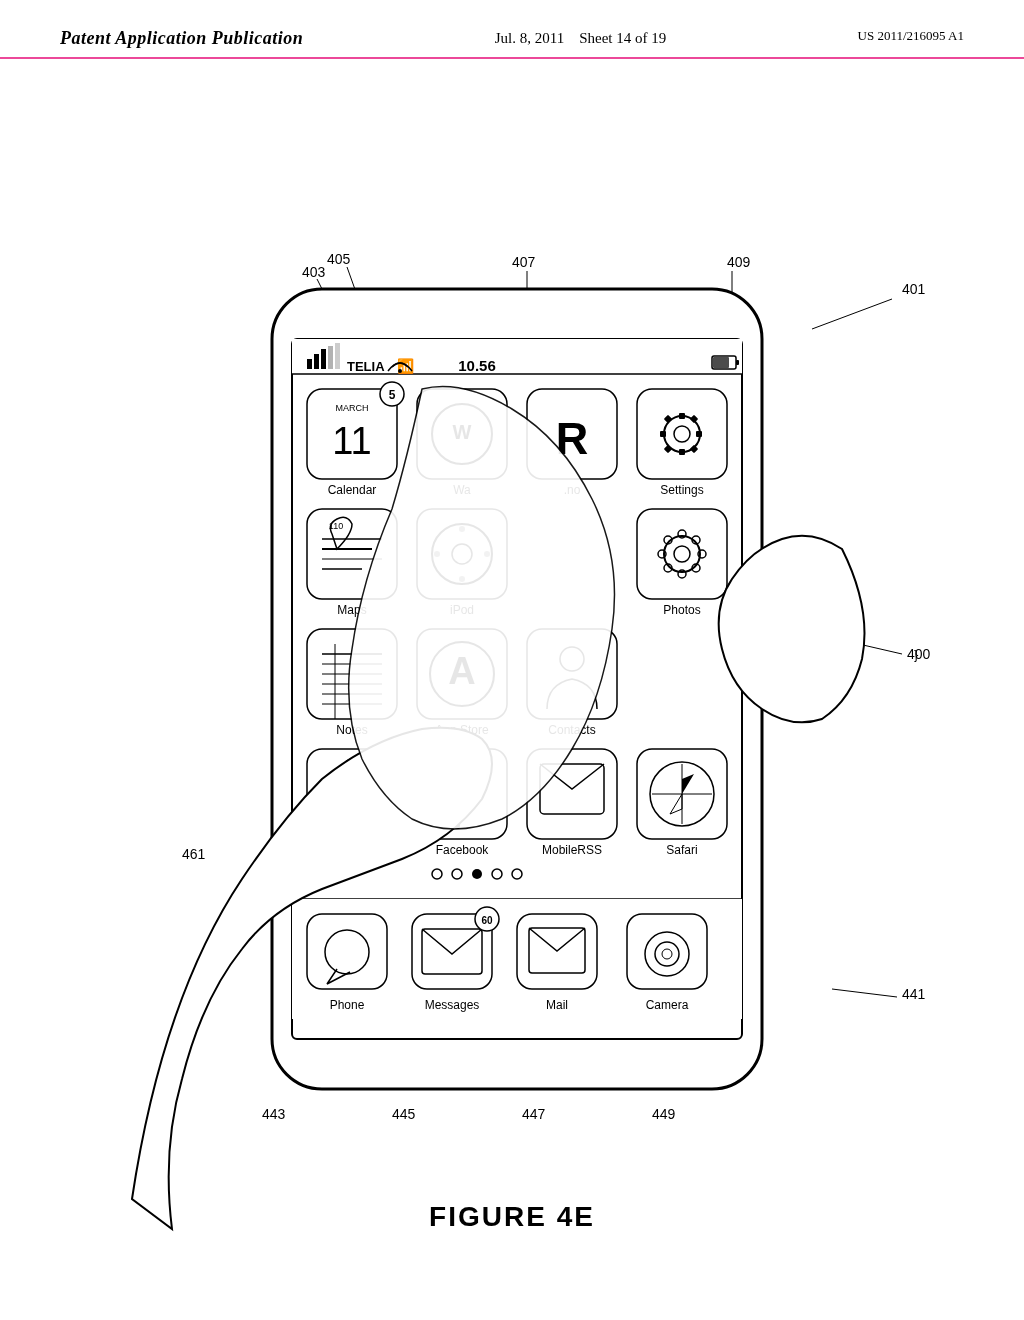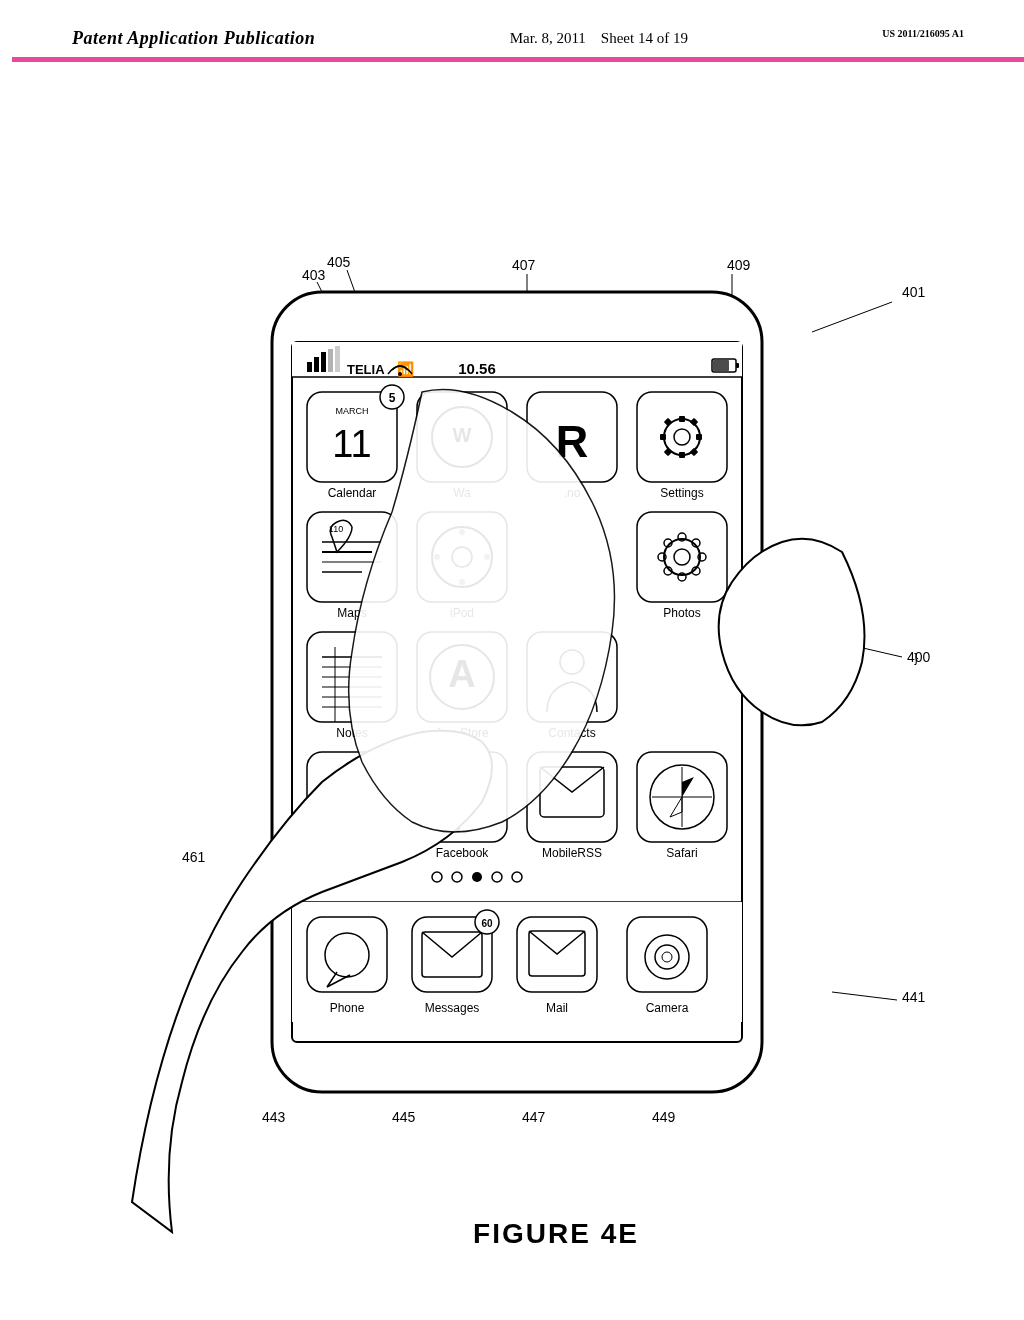--- a/index.html
+++ b/index.html
@@ -11,39 +11,37 @@
       position: relative;
       overflow: hidden;
     }
 
     
     .header {
       display: flex;
       justify-content: space-between;
       align-items: flex-start;
       padding: 28px 60px 0 60px;
-      border-bottom: 5px solid #ec4899;
+      border-bottom: 2px solid #ec4899;
       padding-bottom: 8px;
-      margin-left: 12px;
     }
     .header-left {
       font-size: 18px;
       font-weight: bold;
       font-style: italic;
       letter-spacing: 0.5px;
     }
     .header-center {
       font-size: 15px;
       text-align: center;
       line-height: 1.4;
     }
     .header-right {
-      font-size: 10px;
+      font-size: 13px;
       text-align: right;
-      font-weight: bold;
     }
 
     
     .main {
       display: flex;
       justify-content: center;
       align-items: flex-start;
       padding: 40px 0;
       position: relative;
     }
@@ -57,37 +55,36 @@
 
     
     .patent-svg {
       width: 100%;
       height: 100%;
     }
 
     
     .figure-label {
       position: absolute;
-      bottom: 12px;
+      bottom: 26px;
       left: 50%;
       transform: translateX(-50%);
       font-size: 28px;
       font-weight: bold;
       letter-spacing: 2px;
       font-family: Arial, sans-serif;
-      margin-left: 44px;
     }
   </style>
 </head>
 <body>
 
 <div class="header">
   <div class="header-left">Patent Application Publication</div>
   <div class="header-center">
-    <span>Mar. 8, 2011</span>&nbsp;&nbsp;&nbsp;
+    <span>Jul. 8, 2011</span>&nbsp;&nbsp;&nbsp;
     <span>Sheet 14 of 19</span>
   </div>
   <div class="header-right">US 2011/216095 A1</div>
 </div>
 
 <div class="main">
   <div class="drawing-container">
     <svg class="patent-svg" viewBox="0 0 860 1160" xmlns="http://www.w3.org/2000/svg">
 
       <text x="820" y="195" font-size="14" font-family="Arial" fill="#000">401</text>

